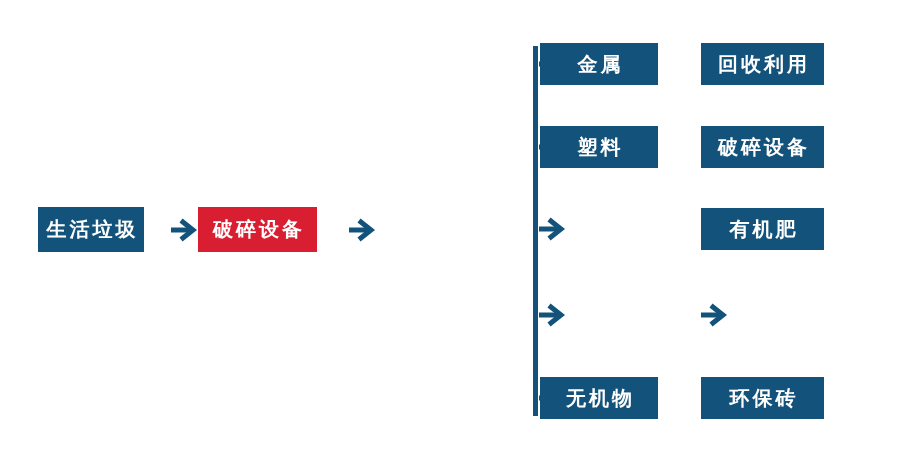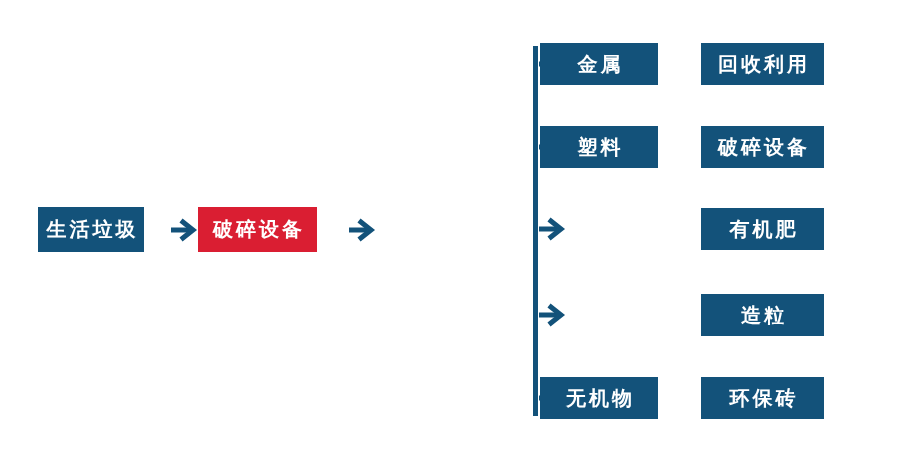--- a/index.html
+++ b/index.html
@@ -111,21 +111,20 @@
       <use href="#arrow-right"></use>
     </svg>
   <div class="node blue branch b-right r3">有机肥</div>
 
   <svg class="arrow stub a-r4" viewBox="0 0 30 26">
       <use href="#arrow-right"></use>
     </svg>
   <svg class="arrow mid a-r4" viewBox="0 0 30 26">
       <use href="#arrow-right"></use>
     </svg>
-  <div class="node blue branch b-right r4">造粒</div>
 
   <svg class="arrow stub a-r5" viewBox="0 0 30 26">
       <use href="#arrow-right"></use>
     </svg>
   <div class="node blue branch b-left r5">无机物</div>
   <svg class="arrow mid a-r5" viewBox="0 0 30 26">
       <use href="#arrow-right"></use>
     </svg>
   <div class="node blue branch b-right r5">环保砖</div>
 

